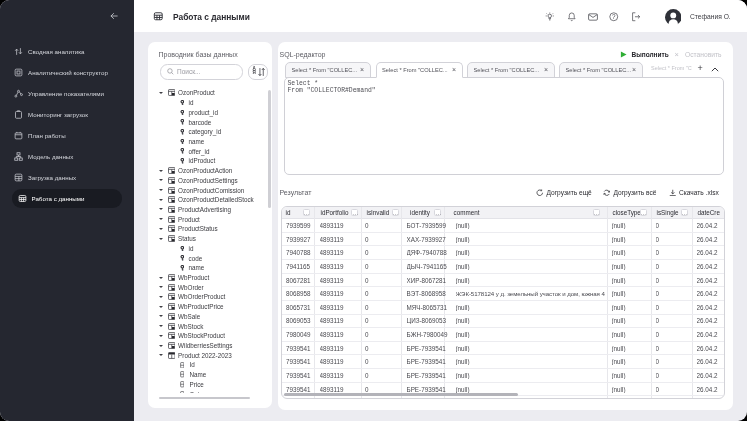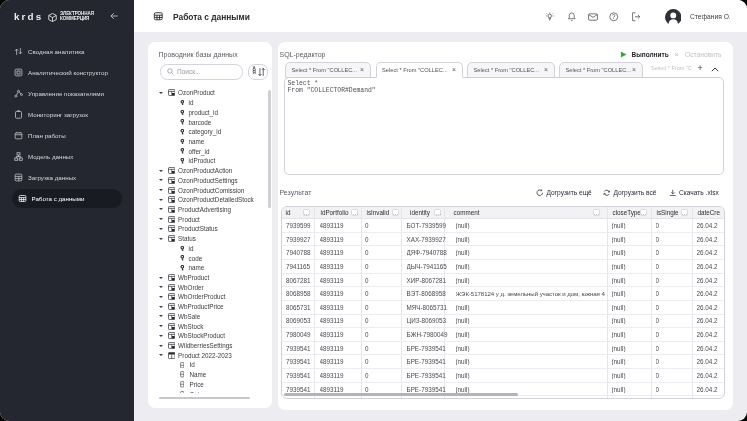--- a/index.html
+++ b/index.html
@@ -21,28 +21,20 @@
 .ticon{margin-right:3px;flex:none;}
 
 .tab{top:61.5px;height:16px;background:#f6f6f8;border:1px solid #d2d2d8;border-radius:5px 5px 0 0;display:flex;align-items:center;font-size:5.7px;color:#53535a;z-index:3;}
 .tab .tx{margin-left:5.5px;white-space:nowrap;overflow:hidden;}
 .tab .cl{margin-left:auto;margin-right:6px;color:#55555c;font-size:7px;}
 .tab.active{background:#fff;border-bottom:1px solid #fff;z-index:5;}
 .hdrbox{display:inline-block;width:7px;height:7px;border:0.7px solid #d8d8de;border-radius:1.5px;color:#85858c;font-size:6.5px;line-height:5.8px;text-align:center;background:#fff;vertical-align:middle;}
 </style></head><body>
 <div id="app">
 <div id="side" class="abs">
-<div class="abs" style="left:14px;top:10px;width:110px;height:14px;color:#ecedf0;">
-<span style="position:absolute;left:0;top:1.5px;font-size:9.3px;font-weight:bold;letter-spacing:2.0px;transform:scaleX(1.06);transform-origin:left center;">krds</span>
-<svg class="abs" style="left:33.5px;top:2.5px;" width="9" height="9" viewBox="0 0 12 12">
-          <polygon points="6,0.5 11,3.2 11,8.8 6,11.5 1,8.8 1,3.2" fill="none" stroke="#ecedf0" stroke-width="1.1"></polygon>
-          <path d="M1.2 3.3 L6 6 L10.8 3.3 M6 6 L6 11.3" stroke="#ecedf0" stroke-width="1.1" fill="none"></path>
-        </svg>
-<div class="abs" style="left:45.5px;top:0.8px;font-size:5.6px;font-weight:bold;line-height:5.2px;letter-spacing:-0.1px;transform:scaleX(0.82);transform-origin:left top;">ЭЛЕКТРОННАЯ<br>КОММЕРЦИЯ</div>
-</div>
 <svg class="abs" style="left:110px;top:12px;" width="8" height="8" viewBox="0 0 10 10">
         <path d="M9 5 L1.5 5 M4.5 1.8 L1.2 5 L4.5 8.2" stroke="#c9cbd1" stroke-width="1" fill="none" stroke-linecap="round"></path>
       </svg>
 <div class="abs mitem" style="top:41.5px;">
         <svg width="9" height="9" viewBox="0 0 12 12" fill="none" stroke="#c9cbd2" stroke-width="1">
           <path d="M3.5 10.5 L3.5 3 M1.5 5 L3.5 2.8 L5.5 5"></path>
           <path d="M8.5 1.5 L8.5 9 M6.5 7 L8.5 9.2 L10.5 7"></path>
         </svg>
         <span>Сводная аналитика</span>
       </div>

